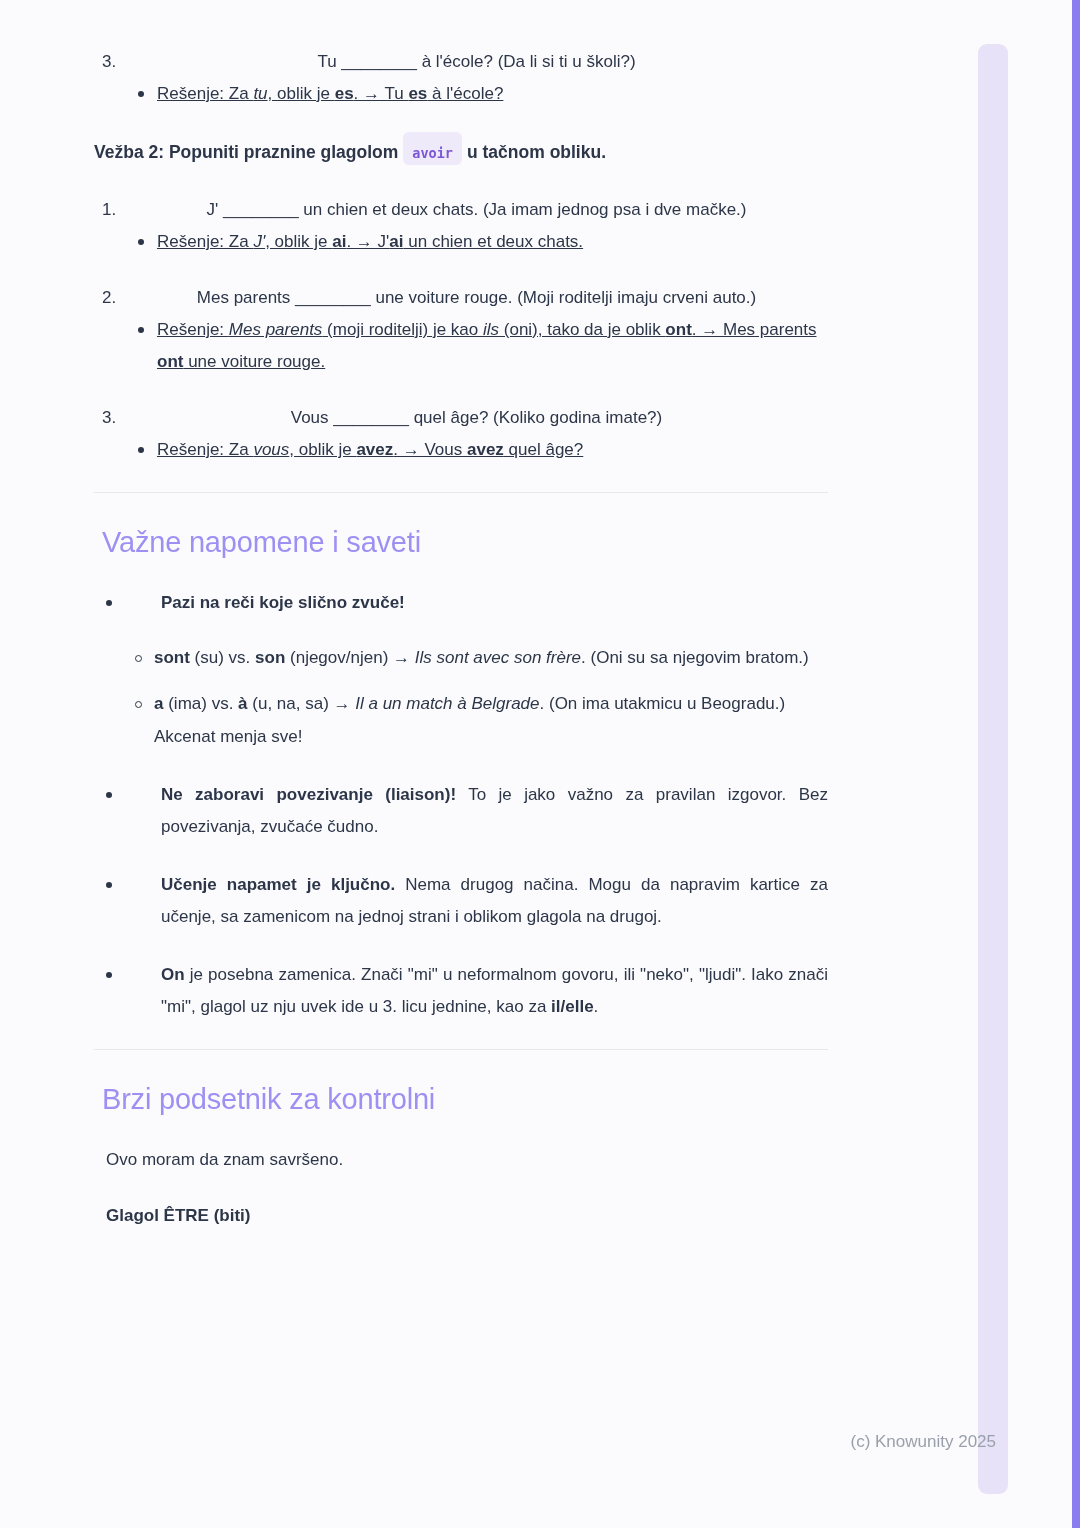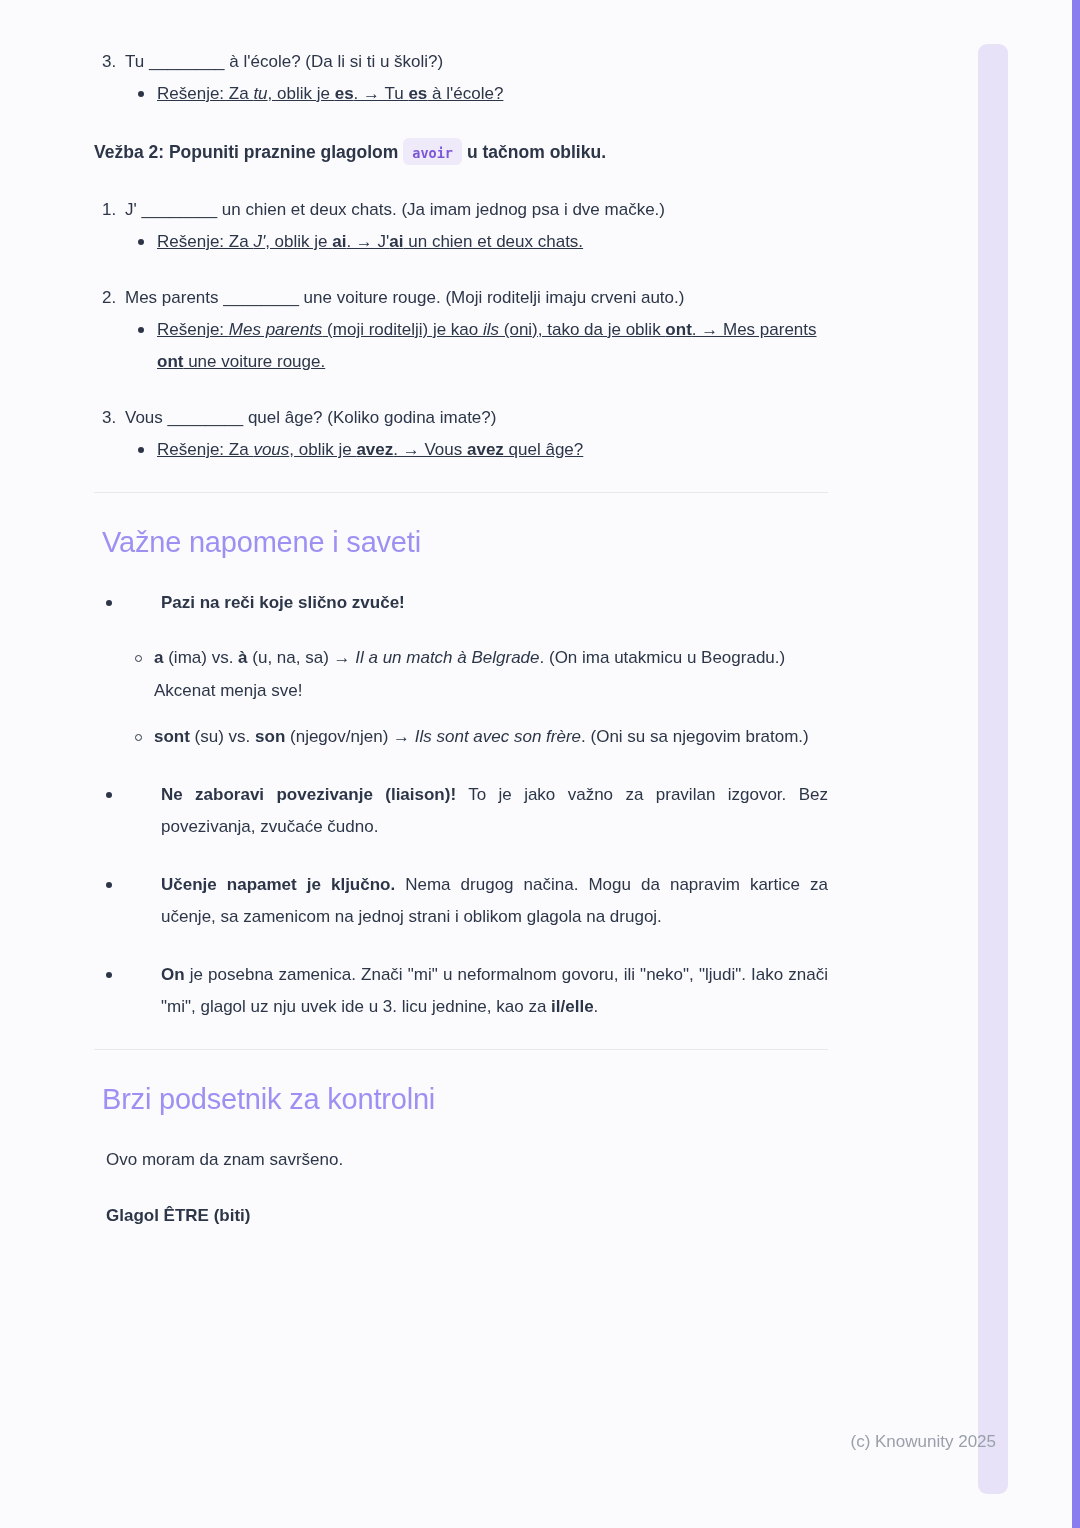--- a/index.html
+++ b/index.html
@@ -24,21 +24,21 @@
 
   .content {
     position:absolute; left:94px; top:46px; width:734px;
     font-size:17px; line-height:32px; z-index:3;
   }
 
   
   .ol-item { margin-bottom:24px; }
   .olrow { display:flex; padding-left:8px; }
   .olnum { flex:none; width:23px; }
-  .oltext { flex:1; }
+  .oltext { flex:1;text-align:center; }
   .solrow { display:flex; margin-left:42px;text-decoration:underline; }
   .soltext { flex:1; }
 
   
   .marker { flex:none; width:21px; position:relative; }
   .marker.dot::before {
     content:""; position:absolute; left:2px; top:13px;
     width:6px; height:6px; border-radius:50%; background:var(--text,#2c3648);
   }
   .marker.circle::before {
@@ -77,21 +77,21 @@
   .para { margin:0 12px 24px; }
 
   
   .rt-b  { font-weight:700; }
   .rt-i  { font-style:italic; }
   .rt-code {
     font-family:"DejaVu Sans Mono","Liberation Mono",monospace;
     font-size:13.5px; font-weight:700;
     color:var(--code_text,#7d56d8);
     background:var(--code_bg,#eeeafa);
-    padding:7px 9px 4px;
+    padding:13px 9px 4px;
     border-radius:6px;
     margin:0 5px;
     white-space:nowrap;
   }
 
   .footer-credit {
     position:absolute; top:1434px; right:84px;
     font-size:17px; line-height:16px;
     color:var(--footer_text,#9aa0ab); z-index:4;
   }
@@ -154,25 +154,25 @@
     <h2 class="purple-heading">Važne napomene i saveti</h2>
 
     <div class="nb">
       <div class="nrow">
         <span class="marker dot"></span>
         <div class="ntext"><span class="rt-b">Pazi na reči koje slično zvuče!</span></div>
       </div>
       <div class="sublist">
         <div class="srow">
           <span class="marker circle"></span>
-          <div class="stext"><span class="rt-b">a</span><span> (ima) vs. </span><span class="rt-b">à</span><span> (u, na, sa) → </span><span class="rt-i">Il a un match à Belgrade</span><span>. (On ima utakmicu u Beogradu.) Akcenat menja sve!</span></div>
+          <div class="stext"><span class="rt-b">sont</span><span> (su) vs. </span><span class="rt-b">son</span><span> (njegov/njen) → </span><span class="rt-i">Ils sont avec son frère</span><span>. (Oni su sa njegovim bratom.)</span></div>
         </div>
         <div class="srow">
           <span class="marker circle"></span>
-          <div class="stext"><span class="rt-b">sont</span><span> (su) vs. </span><span class="rt-b">son</span><span> (njegov/njen) → </span><span class="rt-i">Ils sont avec son frère</span><span>. (Oni su sa njegovim bratom.)</span></div>
+          <div class="stext"><span class="rt-b">a</span><span> (ima) vs. </span><span class="rt-b">à</span><span> (u, na, sa) → </span><span class="rt-i">Il a un match à Belgrade</span><span>. (On ima utakmicu u Beogradu.) Akcenat menja sve!</span></div>
         </div>
       </div>
     </div>
 
     <div class="nb">
       <div class="nrow">
         <span class="marker dot"></span>
         <div class="ntext just"><span class="rt-b">Ne zaboravi povezivanje (liaison)!</span><span> To je jako važno za pravilan izgovor. Bez povezivanja, zvučaće čudno.</span></div>
       </div>
     </div>

